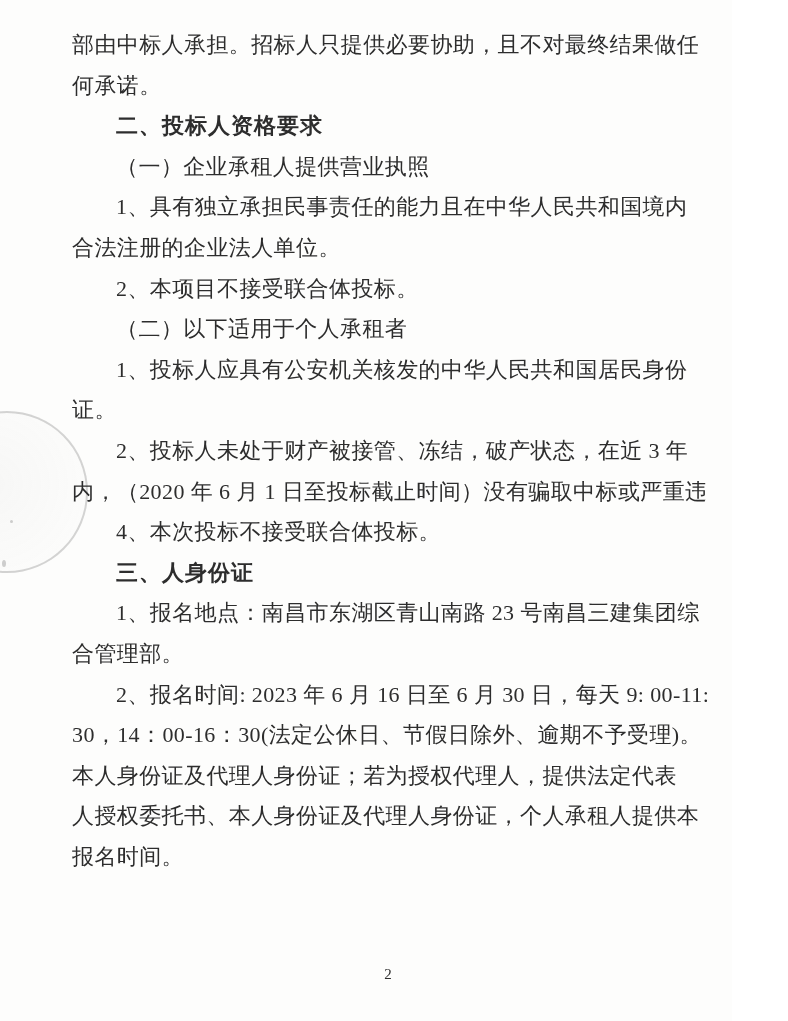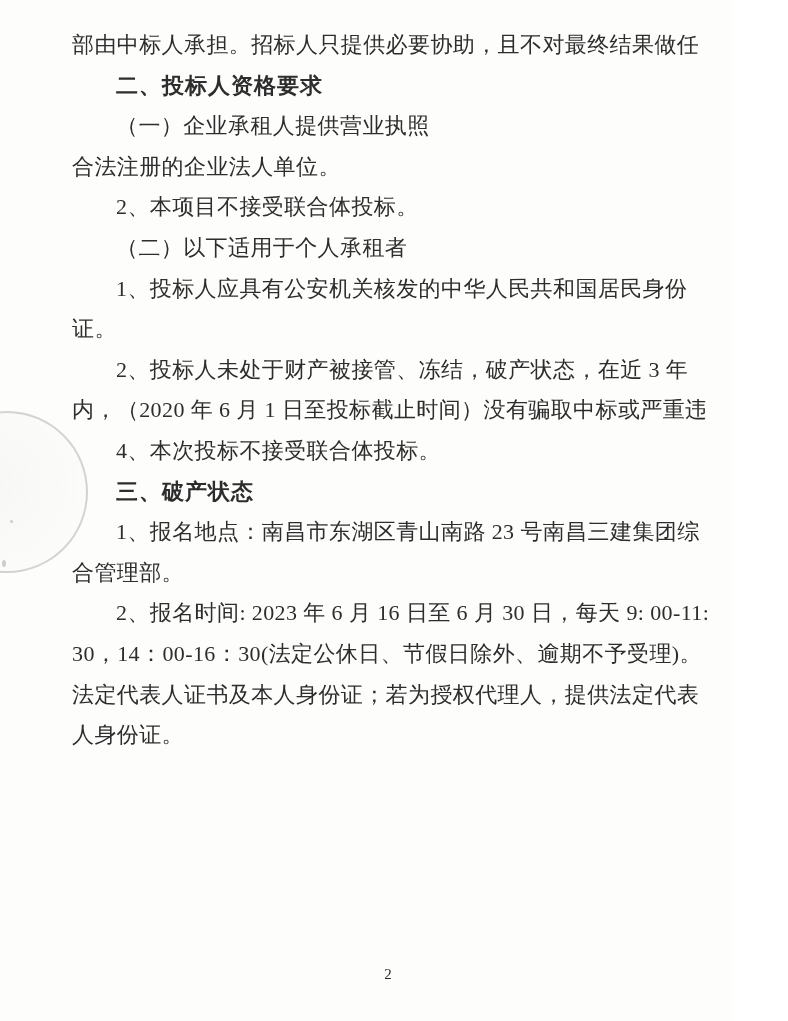--- a/index.html
+++ b/index.html
@@ -67,33 +67,36 @@
 </head>
 <body>
 
 <div class="page">
   <div class="stamp-circle"></div>
   <div class="speck speck1"></div>
   <div class="speck speck2"></div>
 
   <div class="content">
       <div class="line">部由中标人承担。招标人只提供必要协助，且不对最终结果做任</div>
+      <div class="line">何承诺。</div>
       <div class="line indent bold">二、投标人资格要求</div>
       <div class="line indent">（一）企业承租人提供营业执照</div>
+      <div class="line indent">1、具有独立承担民事责任的能力且在中华人民共和国境内</div>
       <div class="line">合法注册的企业法人单位。</div>
       <div class="line indent">2、本项目不接受联合体投标。</div>
       <div class="line indent">（二）以下适用于个人承租者</div>
       <div class="line indent">1、投标人应具有公安机关核发的中华人民共和国居民身份</div>
       <div class="line">证。</div>
       <div class="line indent">2、投标人未处于财产被接管、冻结，破产状态，在近 3 年</div>
       <div class="line">内，（2020 年 6 月 1 日至投标截止时间）没有骗取中标或严重违</div>
       <div class="line indent">4、本次投标不接受联合体投标。</div>
-      <div class="line indent bold">三、破产状态</div>
+      <div class="line indent bold">三、人身份证</div>
       <div class="line indent">1、报名地点：南昌市东湖区青山南路 23 号南昌三建集团综</div>
       <div class="line">合管理部。</div>
       <div class="line indent">2、报名时间: 2023 年 6 月 16 日至 6 月 30 日，每天 9: 00-11:</div>
       <div class="line">30，14：00-16：30(法定公休日、节假日除外、逾期不予受理)。</div>
-      <div class="line">法定代表人证书及本人身份证；若为授权代理人，提供法定代表</div>
-      <div class="line">人身份证。</div>
+      <div class="line">本人身份证及代理人身份证；若为授权代理人，提供法定代表</div>
+      <div class="line">人授权委托书、本人身份证及代理人身份证，个人承租人提供本</div>
+      <div class="line">报名时间。</div>
     </div>
 
   <div class="page-number">2</div>
 </div>
 
 </body></html>

